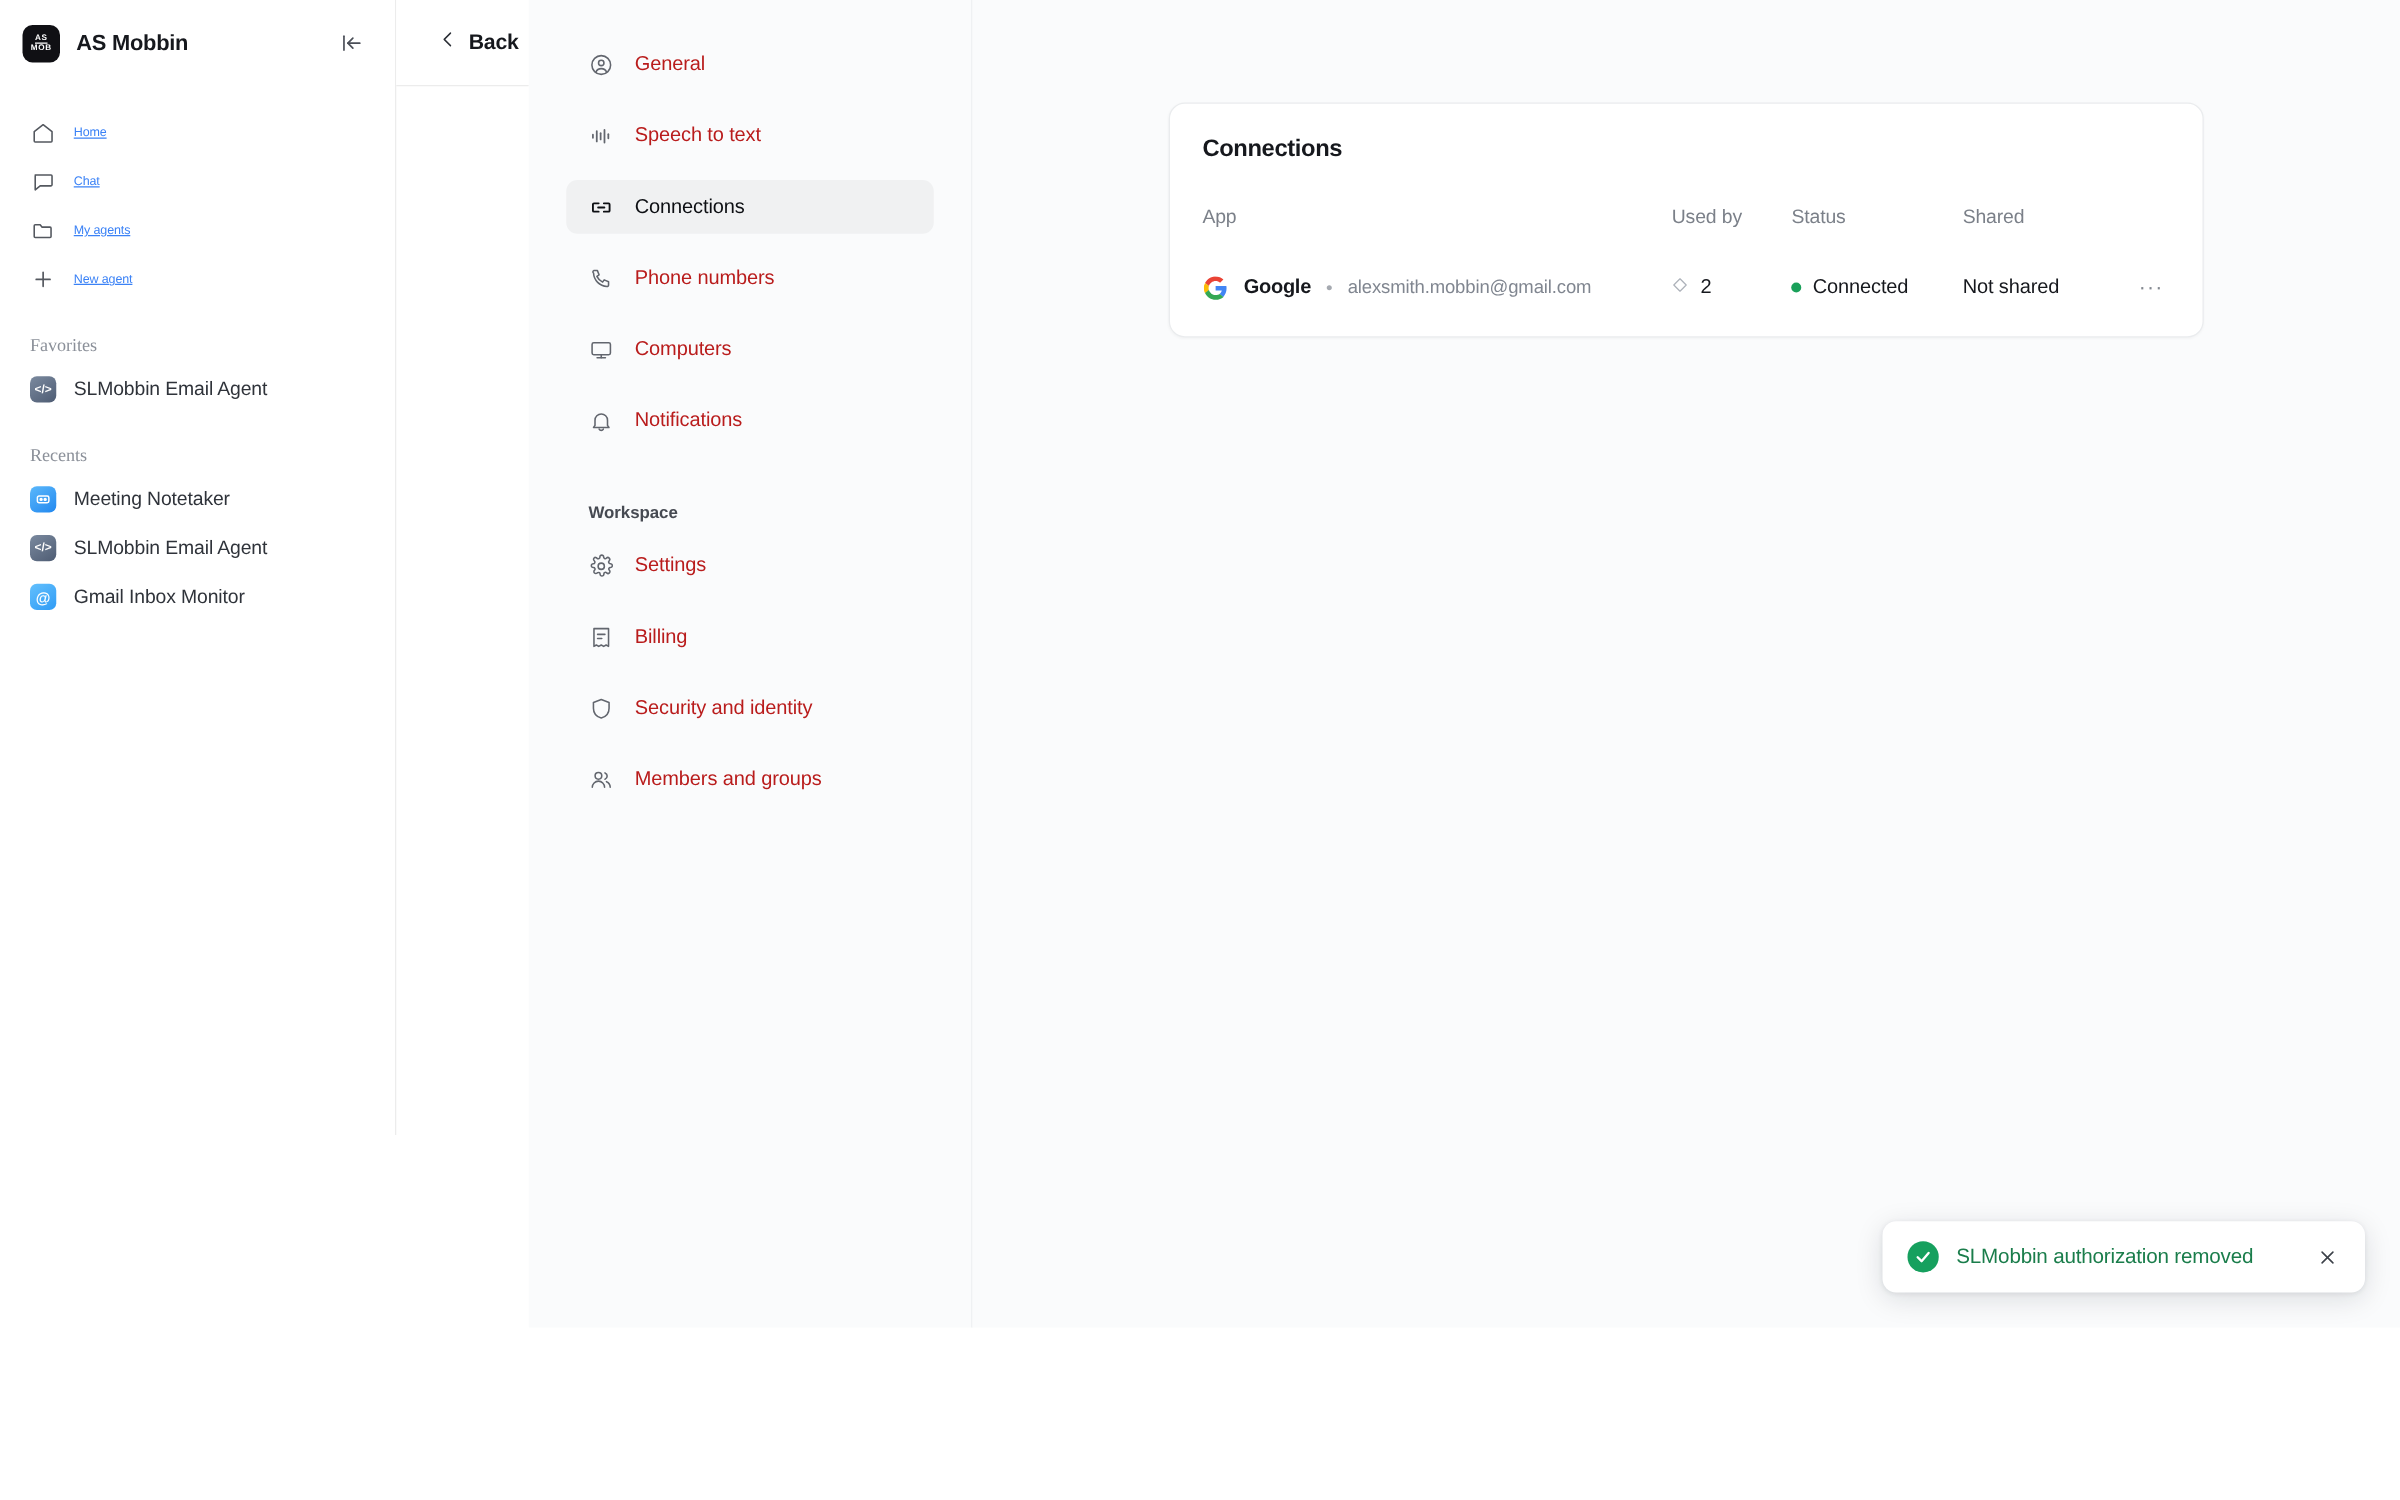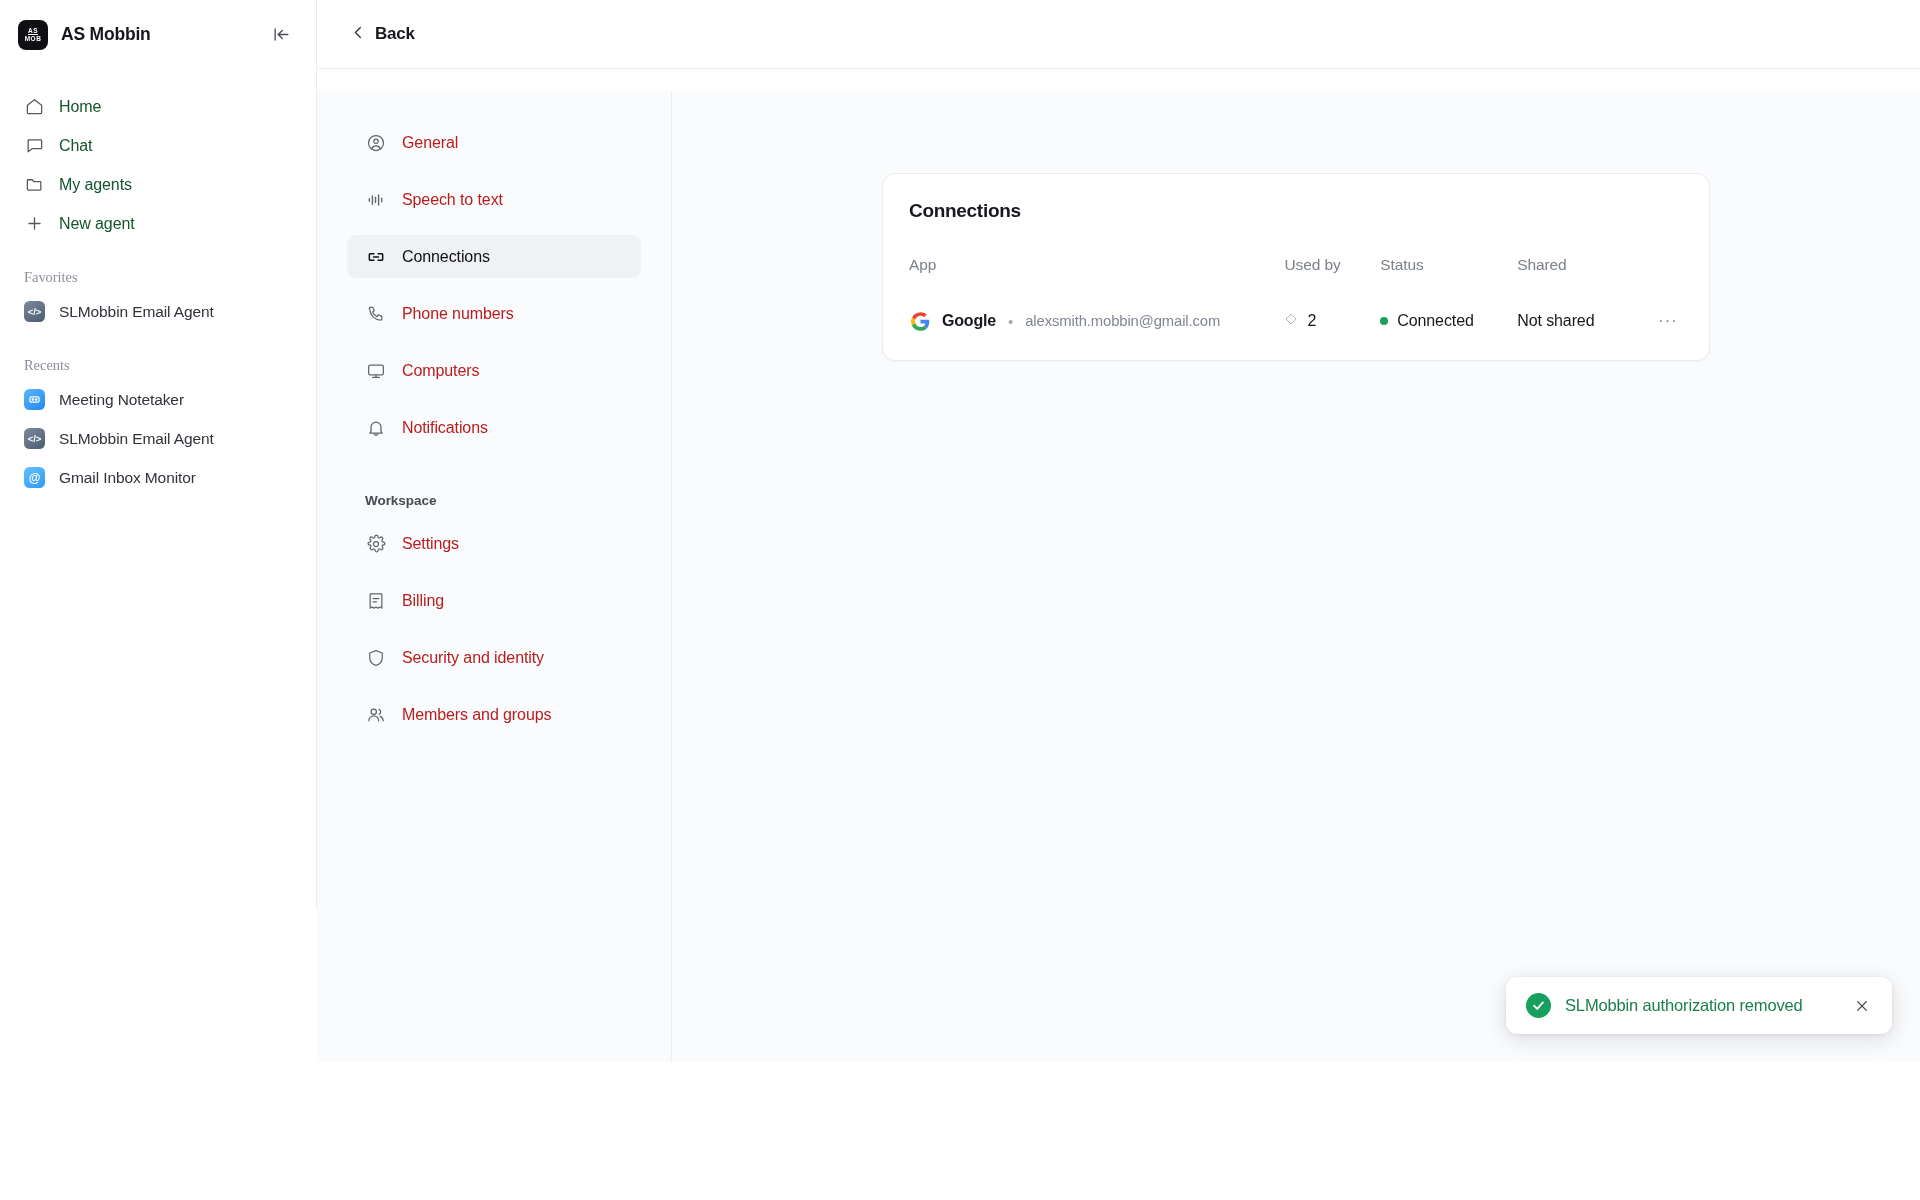--- a/index.html
+++ b/index.html
@@ -53,38 +53,38 @@
   .sb-item {
     display: flex; align-items: center; gap: 14px;
     height: 39px; padding: 0 10px; border-radius: 8px;
     cursor: pointer; color: #3d4149;
   }
   .sb-item .ico {
     width: 21px; height: 21px; flex: 0 0 21px;
     display: flex; align-items: center; justify-content: center;
     color: #54585f;
   }
-  .sb-item .lbl { font-size: 16px; color: #14532d; letter-spacing: -.1px; }
+  .sb-item .lbl { font-size: 10px; color: #3b82f6; letter-spacing: -.1px; text-decoration: underline; }
   .sb-section-title {
     font-size: 14.5px; color: #8b9099; letter-spacing: -.05px;
     padding: 0 10px; margin: 26px 0 6px 0; font-family: Liberation Serif, serif;
   }
   .agent-item {
     display: flex; align-items: center; gap: 14px;
     height: 39px; padding: 0 10px; border-radius: 8px; cursor: pointer;
   }
   .agent-icon {
     width: 21px; height: 21px; flex: 0 0 21px; border-radius: 5.5px;
     display: flex; align-items: center; justify-content: center;
     color: #fff; font-size: 11px; font-weight: 700;
   }
   .agent-item .lbl { font-size: 15.5px; color: #2f333a; letter-spacing: -.1px; text-align: right; }
 
   
-  .right { flex: 1; display: flex; flex-direction: column; height: 1062px; min-width: 0; gap: 22px; }
+  .right { flex: 1; display: flex; flex-direction: row; height: 1062px; min-width: 0; }
   .topbar {
     height: 69px; flex: 0 0 69px; background: #fff;
     border-bottom: 1px solid #ececec;
     display: flex; align-items: center; padding-left: 30px;
   }
   .back-btn {
     display: flex; align-items: center; gap: 9px;
     cursor: pointer; padding: 6px 8px 6px 4px; border-radius: 6px;
   }
   .back-btn .lbl { font-size: 17px; font-weight: 600; color: #16181d; letter-spacing: -.2px; }

